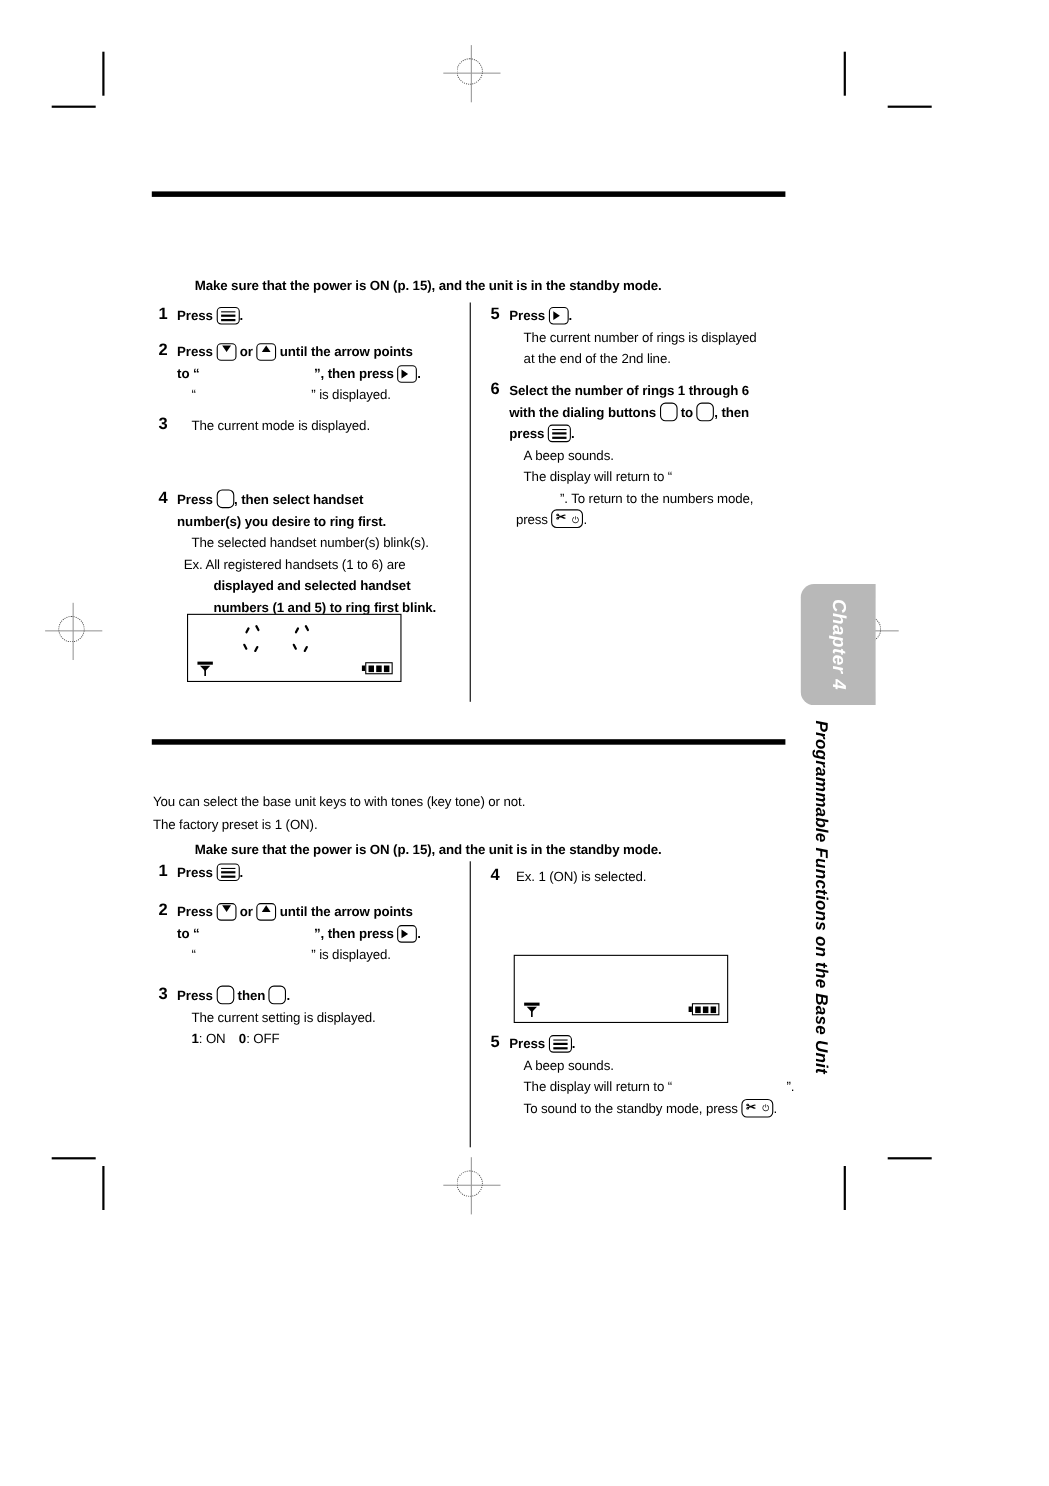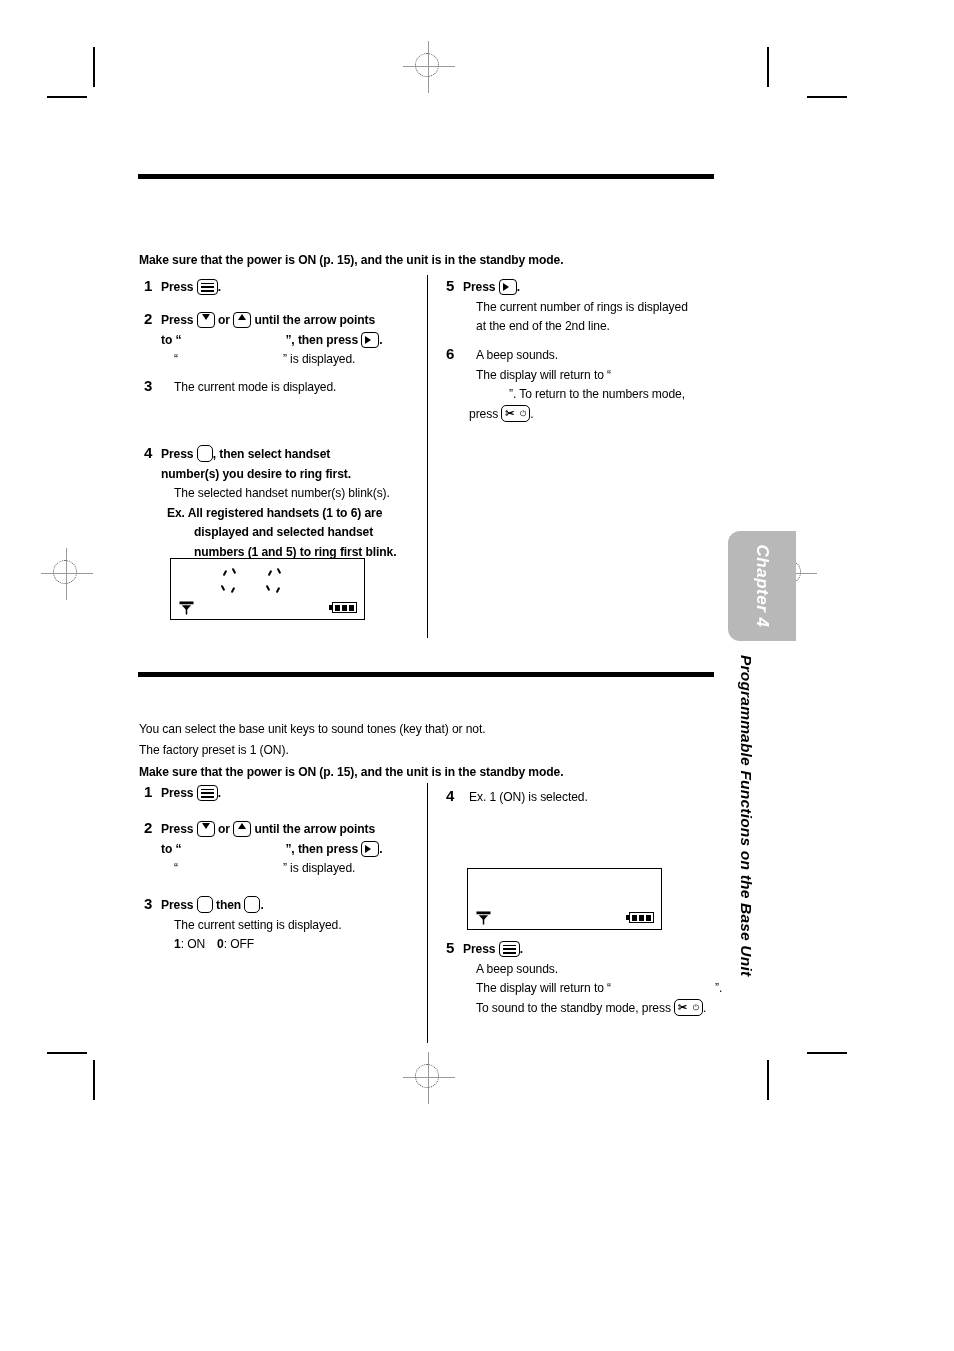--- a/index.html
+++ b/index.html
@@ -49,20 +49,21 @@
     background: #000;
   }
 
   
   .lead {
     position: absolute;
     font-size: 12.1px;
     font-weight: bold;
     letter-spacing: -0.1px;
     white-space: nowrap;
+    margin-left: 38px;
   }
   .plain {
     position: absolute;
     font-size: 12.1px;
     letter-spacing: -0.1px;
     white-space: nowrap;
   }
 
   .step {
     position: absolute;
@@ -258,21 +259,21 @@
     <div class="step-sub indent1">The current mode is displayed.</div>
   </div>
 
   <div class="step" style="left:144px; top:445px; width:280px;">
     <span class="step-num">4</span>
     <div class="step-body">
       <div><span>Press </span><span class="key key-blank"></span><span>, then select handset</span></div>
       <div>number(s) you desire to ring first.</div>
     </div>
     <div class="step-sub indent1">The selected handset number(s) blink(s).</div>
-    <div class="step-sub" style="padding-left:6px;font-weight:bold;">Ex. All registered handsets (1 to 6) are</div>
+    <div class="step-sub" style="padding-left:6px;">Ex. All registered handsets (1 to 6) are</div>
     <div class="step-sub indent2">displayed and selected handset</div>
     <div class="step-sub indent2">numbers (1 and 5) to ring first blink.</div>
   </div>
 
   <div class="lcd" style="left:170px; top:558px; width:195px; height:62px;">
     <div class="blink" style="left:50px; top:10px;">
       <u></u>
         <u></u>
         <u></u>
         <u></u>
@@ -299,27 +300,32 @@
     <span class="step-num">5</span>
     <div class="step-body">
       <span>Press </span><span class="key key-arrow right"><s></s></span><span>.</span>
     </div>
     <div class="step-sub indent1">The current number of rings is displayed</div>
     <div class="step-sub indent1">at the end of the 2nd line.</div>
   </div>
 
   <div class="step" style="left:446px; top:346px; width:280px;">
     <span class="step-num">6</span>
+    <div class="step-body">
+      <div>Select the number of rings 1 through 6</div>
+      <div><span>with the dialing buttons </span><span class="key key-blank"></span><span> to </span><span class="key key-blank"></span><span>, then</span></div>
+      <div><span>press </span><span class="key key-menu"><i></i><i></i><i></i></span><span>.</span></div>
+    </div>
     <div class="step-sub indent1">A beep sounds.</div>
     <div class="step-sub indent1">The display will return to “</div>
     <div class="step-sub" style="padding-left:46px;">”. To return to the numbers mode,</div>
     <div class="step-sub" style="padding-left:6px;"><span>press </span><span class="key key-off"><span class="x">✂</span><span class="p">⏻</span></span><span>.</span></div>
   </div>
 
-  <div class="plain" style="left:139px; top:722px;">You can select the base unit keys to sound tones (key that) or not.</div>
+  <div class="plain" style="left:139px; top:722px;">You can select the base unit keys to with tones (key tone) or not.</div>
   <div class="plain" style="left:139px; top:743px;">The factory preset is 1 (ON).</div>
   <div class="lead" style="left:139px; top:765px;">Make sure that the power is ON (p. 15), and the unit is in the standby mode.</div>
 
   <div class="col-divider" style="left:427px; top:783px; height:260px;"></div>
 
   <div class="step" style="left:144px; top:784px; width:270px;">
     <span class="step-num">1</span>
     <div class="step-body">
       <span>Press </span><span class="key key-menu"><i></i><i></i><i></i></span><span>.</span>
     </div>

